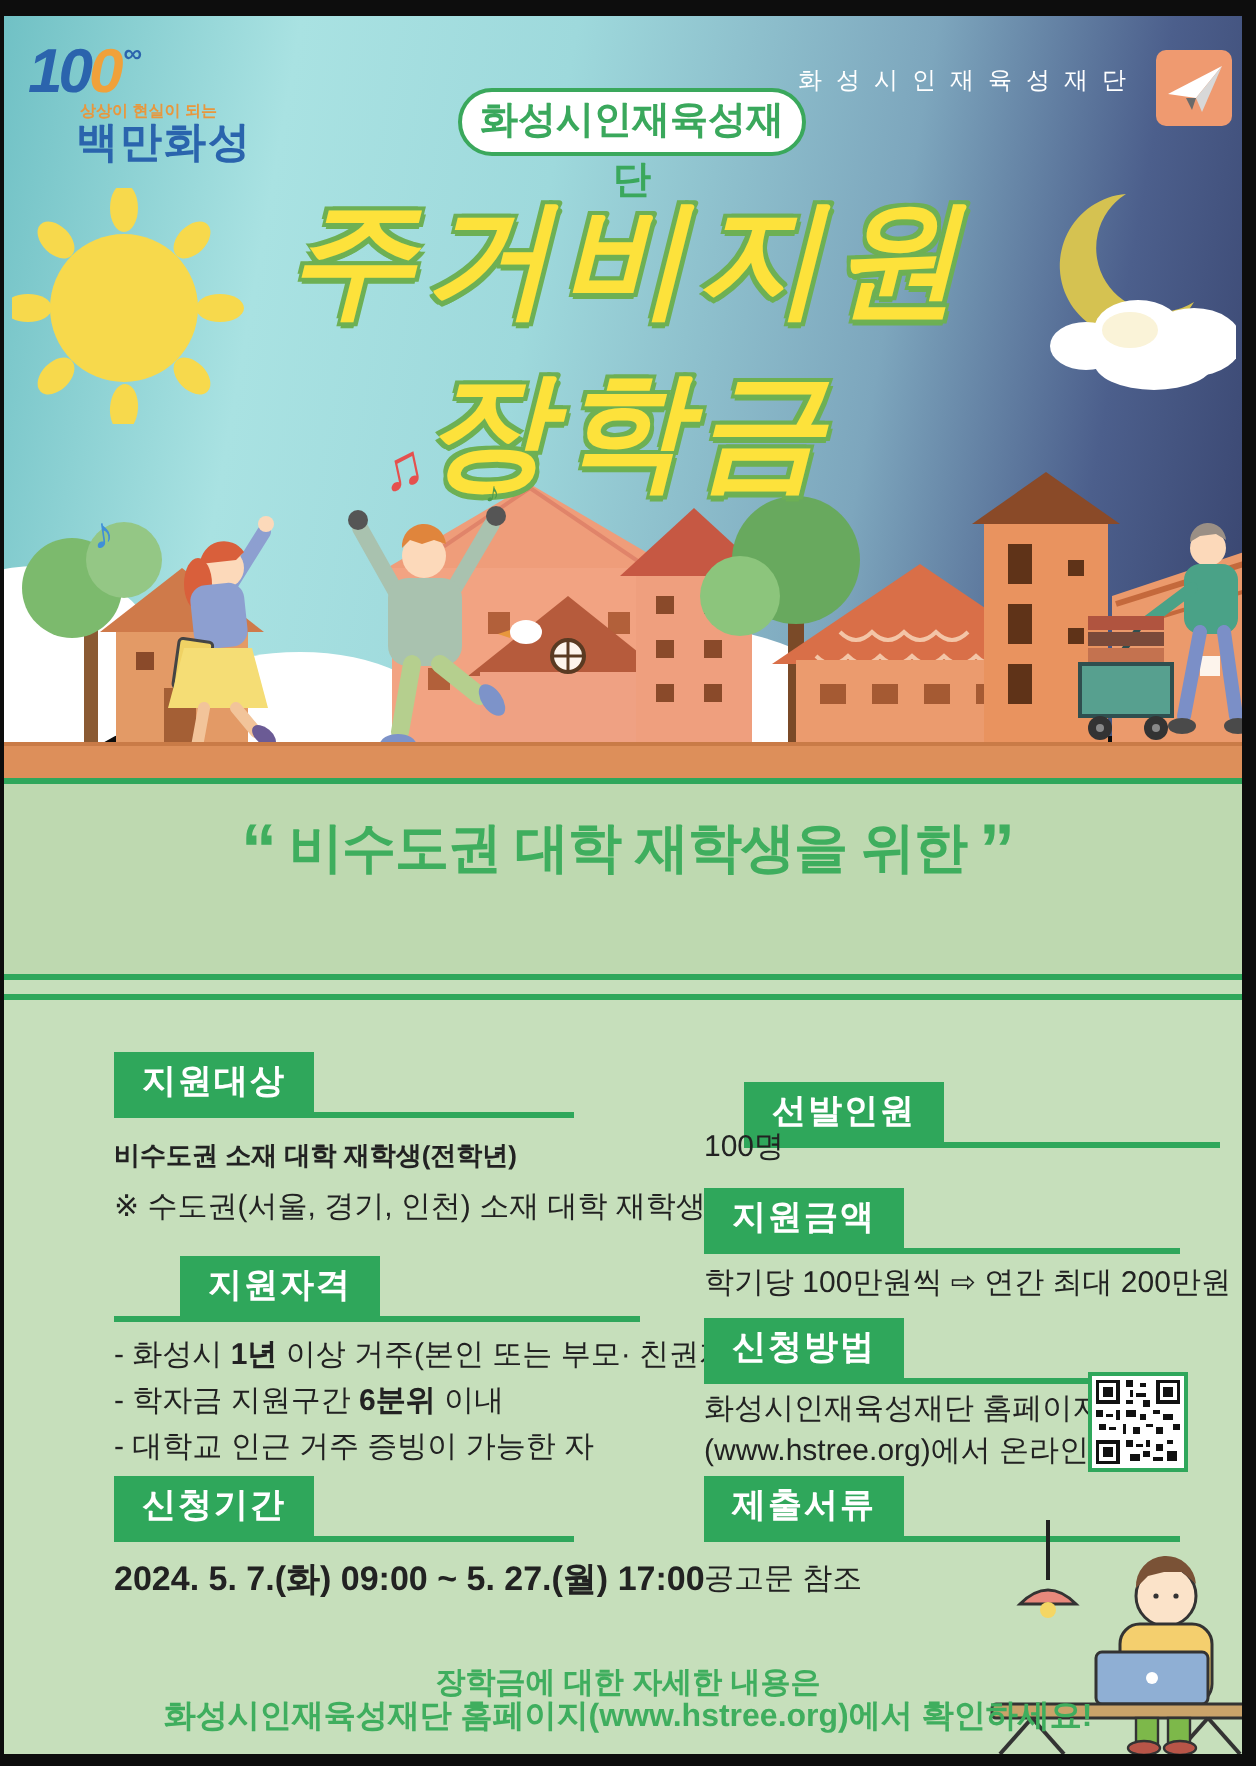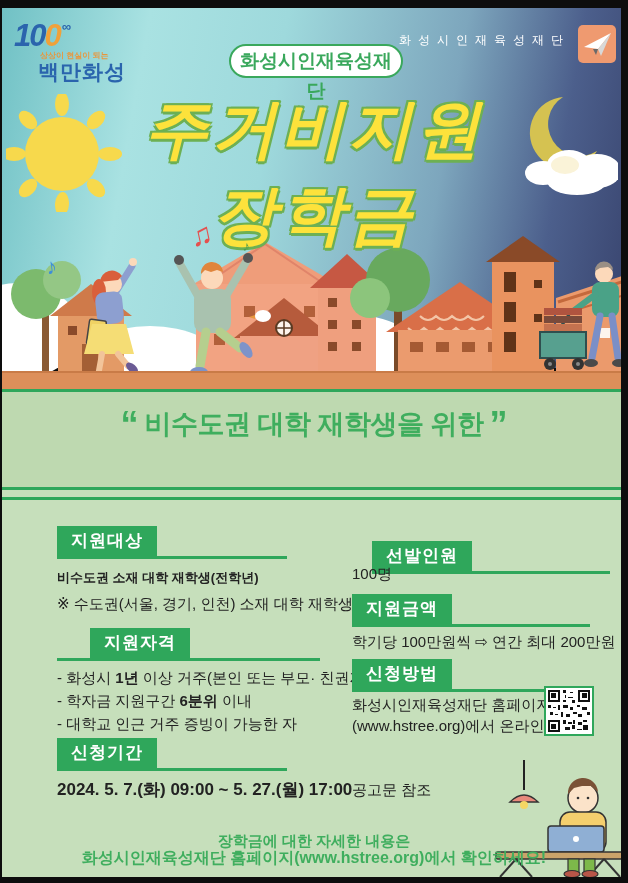--- a/index.html
+++ b/index.html
@@ -348,20 +348,23 @@
         <rect x="18" y="19" width="2" height="2"></rect>
           <rect x="21" y="18" width="2" height="1"></rect>
           <rect x="10" y="22" width="3" height="2"></rect>
         <rect x="14" y="21" width="2" height="2"></rect>
           <rect x="17" y="23" width="3" height="1"></rect>
           <rect x="21" y="21" width="3" height="3"></rect>
       </g>
     </svg>
   </div>
 
+  <div class="sec" style="left:352px;top:738px;width:238px;">
+    <div class="sec-head">제출서류</div>
+  </div>
   <div class="txt" style="left:352px;top:778px;">공고문 참조</div>
 
   <div class="desk">
     <svg width="140" height="117" viewBox="0 0 140 117">
       <line x1="36" y1="0" x2="36" y2="30" stroke="#222" stroke-width="2"></line>
       <path d="M22 42 q14 -14 28 0 z" fill="#e8897c" stroke="#333" stroke-width="1.5"></path>
       <circle cx="36" cy="45" r="4" fill="#f4d664"></circle>
       <circle cx="95" cy="38" r="15" fill="#fbe3c9" stroke="#333" stroke-width="1.5"></circle>
       <path d="M80 34 a15 15 0 0 1 30 -2 l-7 -6 -9 0 -8 2 z" fill="#7a5236"></path>
       <circle cx="90" cy="38" r="1.3" fill="#333"></circle>

